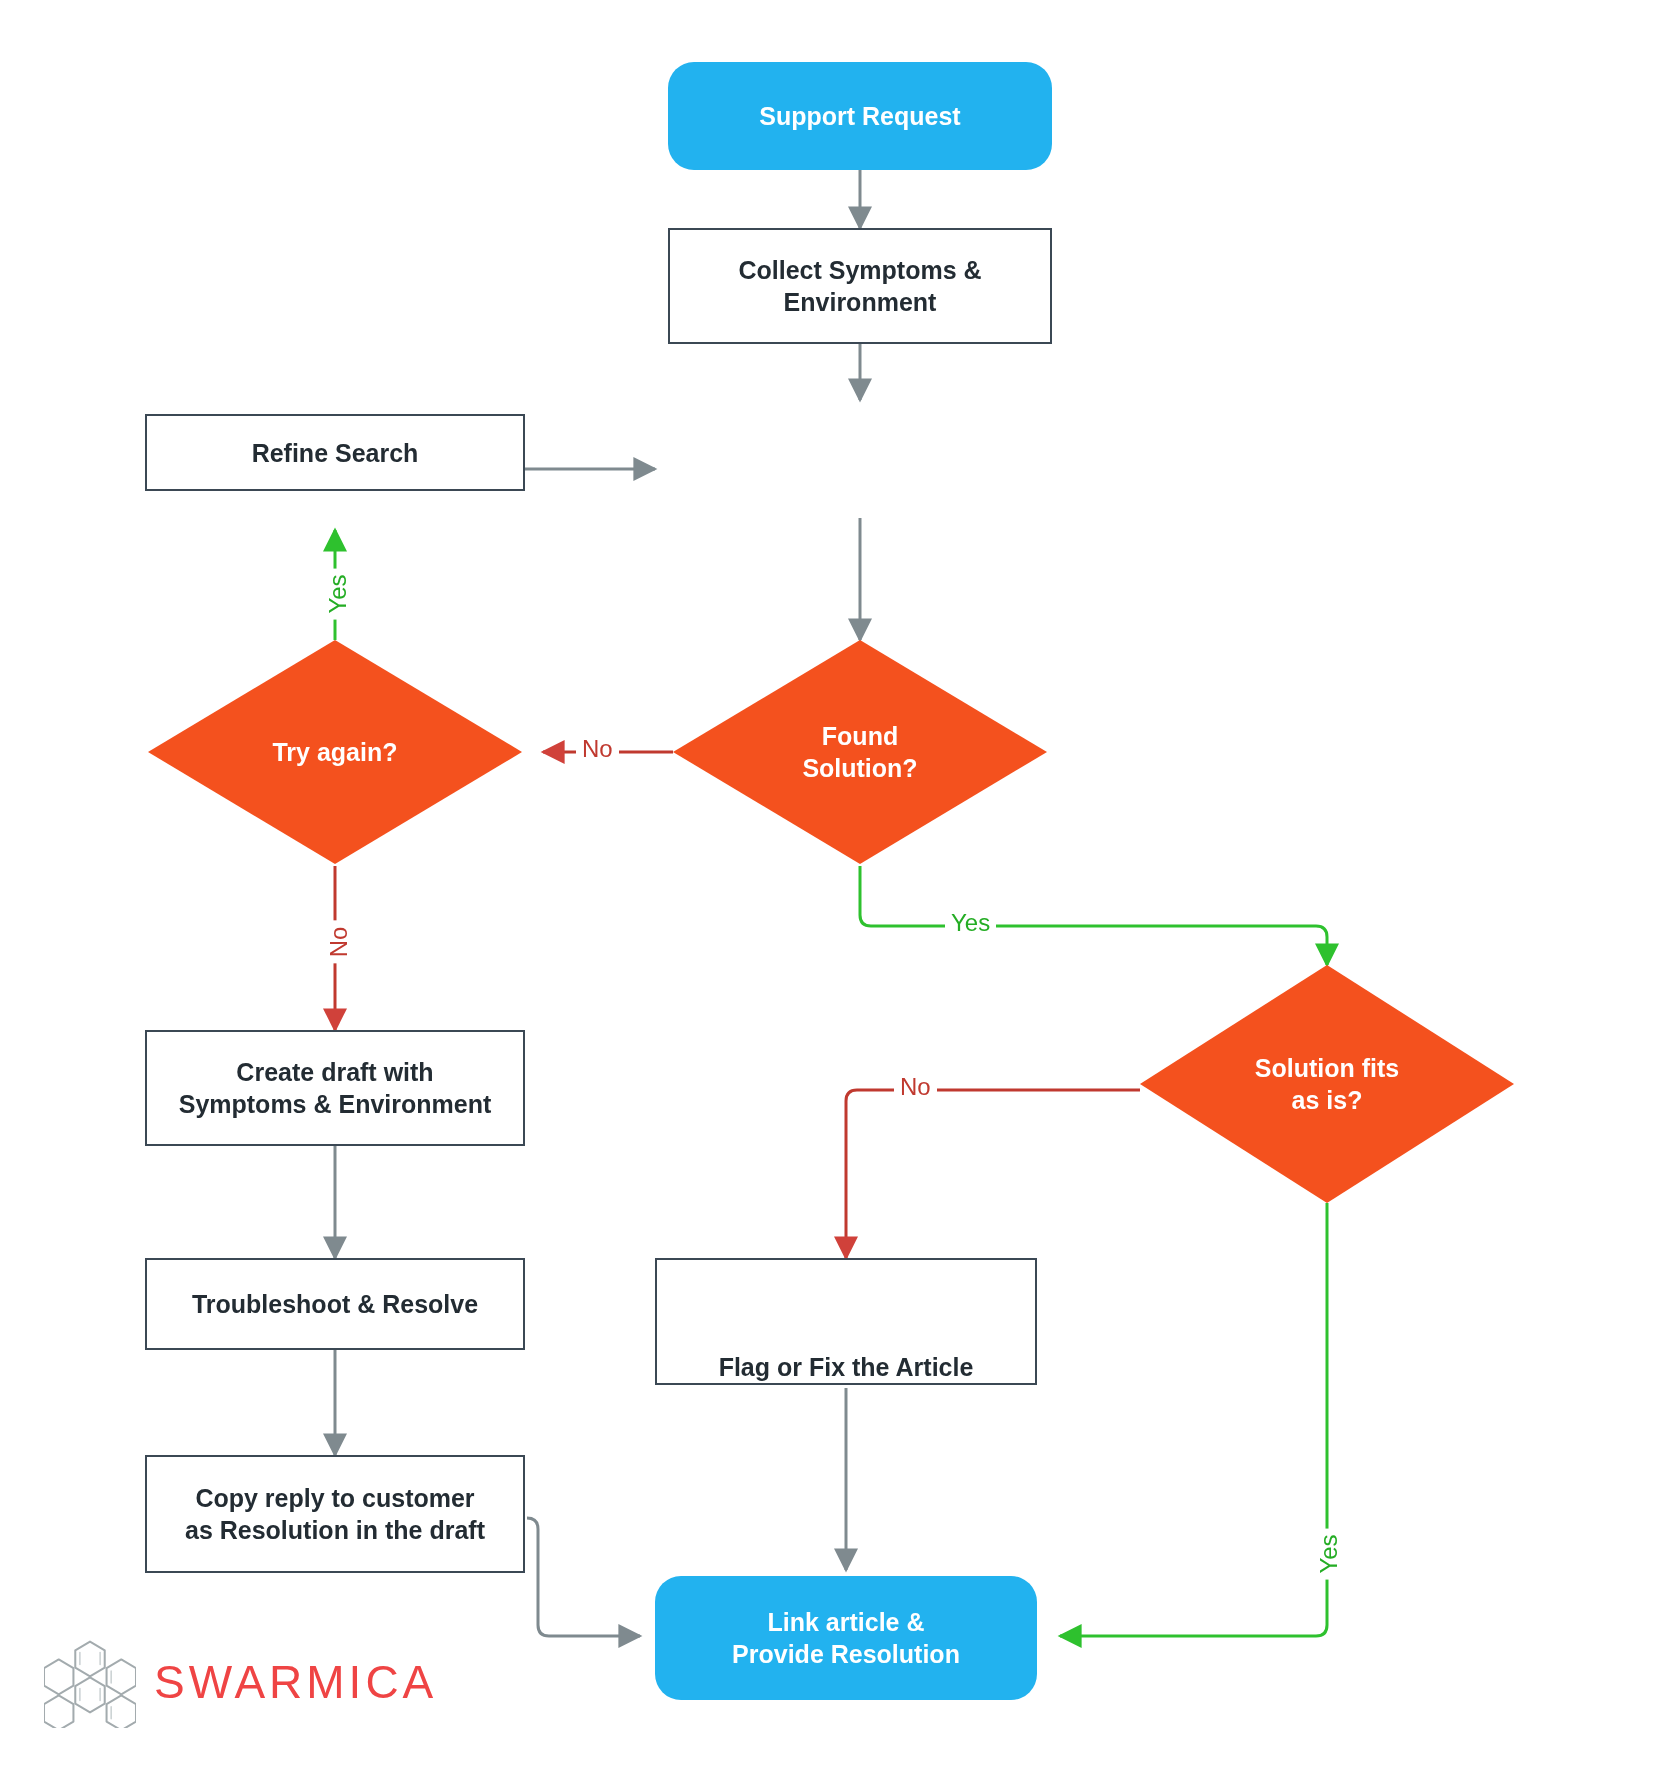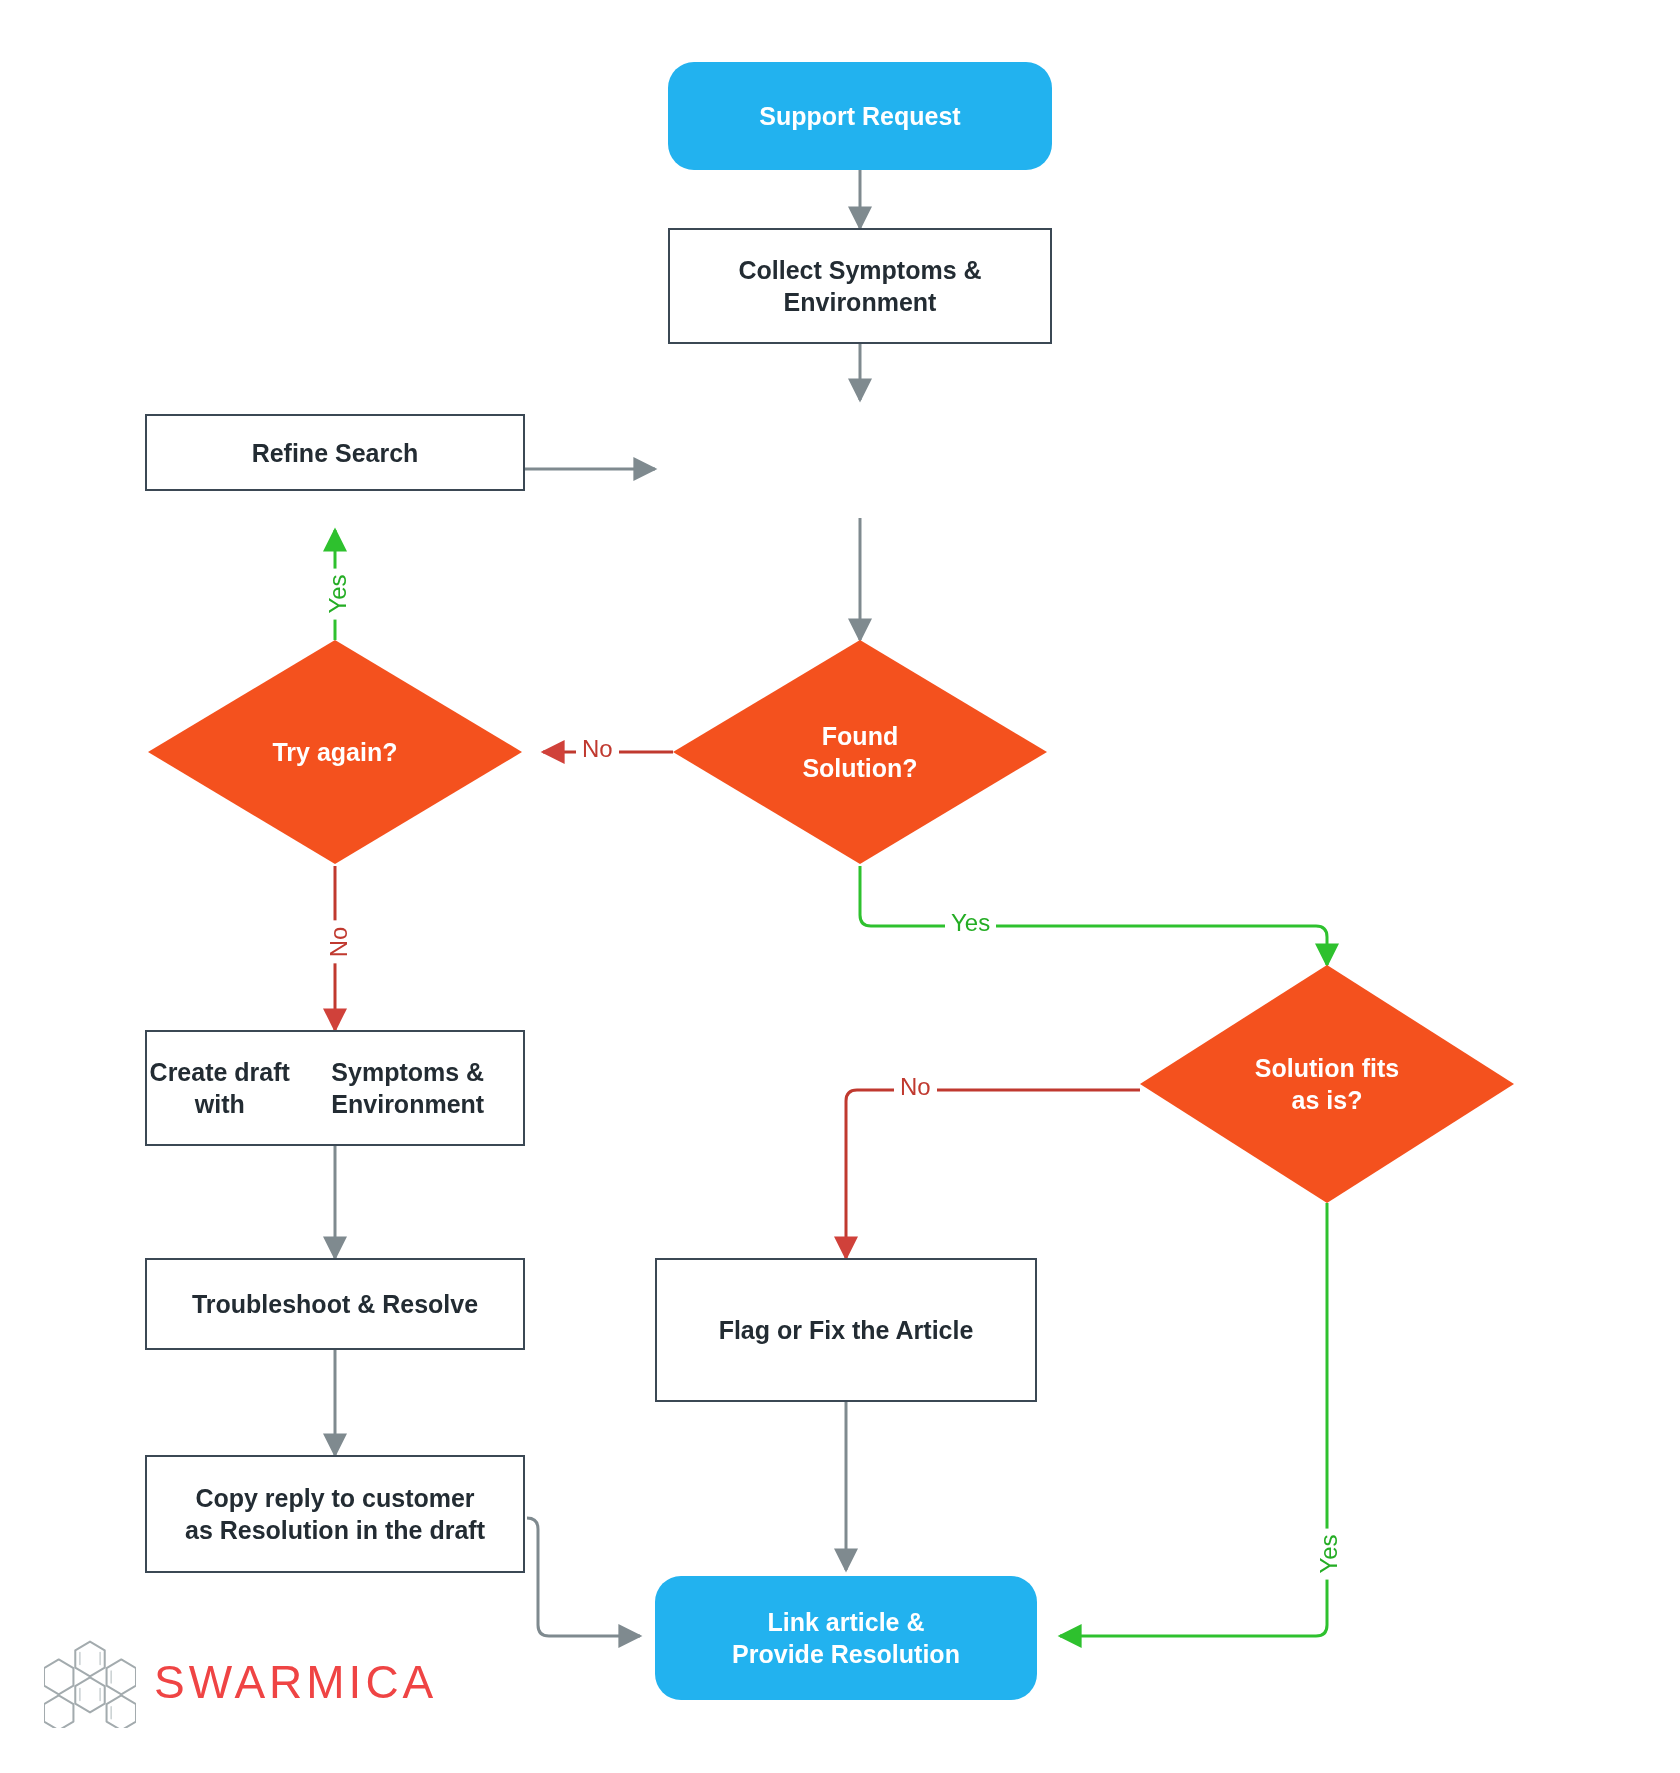--- a/index.html
+++ b/index.html
@@ -200,35 +200,35 @@
       <polygon points="187,0 374,119 187,238 0,119" fill="#f4511e"></polygon>
     </svg>
     <div class="diamond-label">
       <div>
         <div>Solution fits</div>
         <div>as is?</div>
       </div>
     </div>
   </div>
 
-  <div class="node node-process" style="left:145px; top:1030px; width:380px; height:116px; flex-direction:row;">
+  <div class="node node-process" style="left:145px; top:1030px; width:380px; height:116px; flex-direction:column;">
     <span>Create draft with</span>
     <span>Symptoms &amp; Environment</span>
   </div>
 
   <div class="node node-process" style="left:145px; top:1258px; width:380px; height:92px;">
     <span>Troubleshoot &amp; Resolve</span>
   </div>
 
   <div class="node node-process" style="left:145px; top:1455px; width:380px; height:118px; flex-direction:column;justify-content:center;">
     <span>Copy reply to customer</span>
     <span>as Resolution in the draft</span>
   </div>
 
-  <div class="node node-process" style="left:655px; top:1258px; width:382px; height:144px;">
+  <div class="node node-process" style="left:655px; top:1258px; width:382px; height:127px;align-items:flex-end;">
     <span>Flag or Fix the Article</span>
   </div>
 
   <div class="node node-terminal" style="left:655px; top:1576px; width:382px; height:124px; flex-direction:column;">
     <span>Link article &amp;</span>
     <span>Provide Resolution</span>
   </div>
 
   <div class="edge-label lab-red" style="left:576px; top:735px;">No</div>
 

